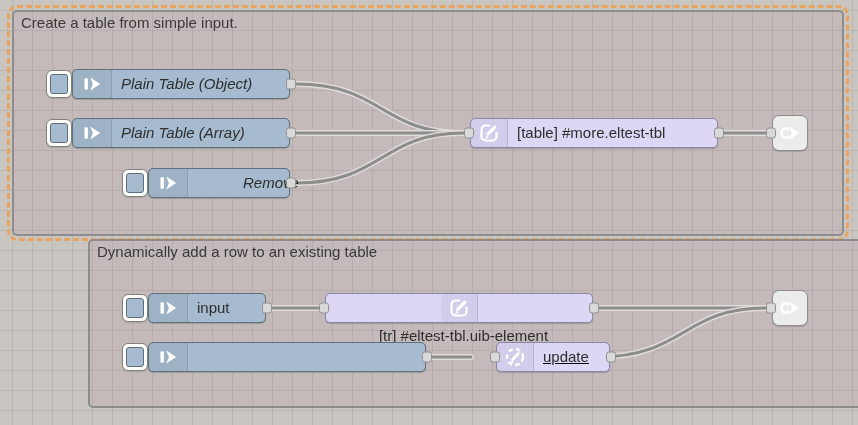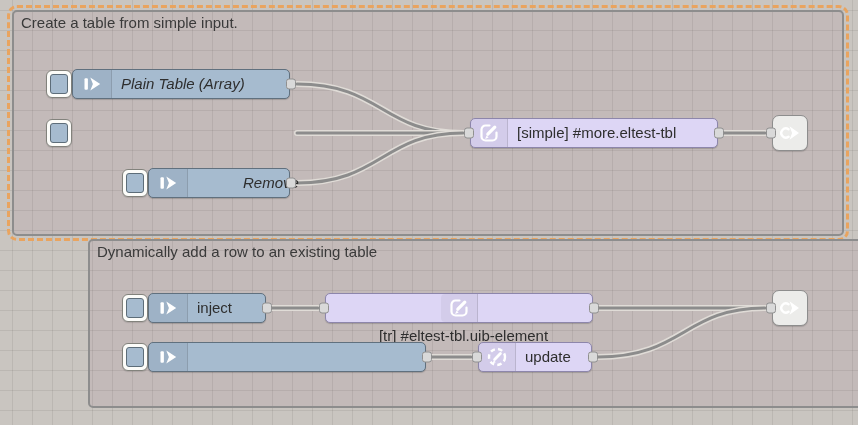--- a/index.html
+++ b/index.html
@@ -130,25 +130,35 @@
   </svg>
 
   <div class="inject-btn" style="left:46px; top:70px;"></div>
   <div class="node inject" style="left:72px; top:69px; width:218px;">
     <span class="icon-area">
       <svg class="icon-svg" width="20" height="20" viewBox="0 0 20 20">
         <rect x="2.5" y="4.3" width="3.4" height="11.4" rx="1" fill="#fff"></rect>
         <path d="M8.3 3.5 L18.2 10 L8.3 16.5 L10.9 10 Z" fill="#fff"></path>
       </svg>
     </span>
+    <span class="node-label italic">Plain Table (Object)</span>
+    <span class="port out"></span>
+  </div>
+
+  <div class="inject-btn" style="left:46px; top:119px;"></div>
+  <div class="node inject" style="left:72px; top:118px; width:218px;">
+    <span class="icon-area">
+      <svg class="icon-svg" width="20" height="20" viewBox="0 0 20 20">
+        <rect x="2.5" y="4.3" width="3.4" height="11.4" rx="1" fill="#fff"></rect>
+        <path d="M8.3 3.5 L18.2 10 L8.3 16.5 L10.9 10 Z" fill="#fff"></path>
+      </svg>
+    </span>
     <span class="node-label italic">Plain Table (Array)</span>
     <span class="port out"></span>
   </div>
-
-  <div class="inject-btn" style="left:46px; top:119px;"></div>
 
   <div class="inject-btn" style="left:122px; top:169px;"></div>
   <div class="node inject" style="left:148px; top:168px; width:142px;gap:46px;">
     <span class="icon-area">
       <svg class="icon-svg" width="20" height="20" viewBox="0 0 20 20">
         <rect x="2.5" y="4.3" width="3.4" height="11.4" rx="1" fill="#fff"></rect>
         <path d="M8.3 3.5 L18.2 10 L8.3 16.5 L10.9 10 Z" fill="#fff"></path>
       </svg>
     </span>
     <span class="node-label italic">Remove</span>
@@ -156,42 +166,42 @@
   </div>
 
   <div class="node uib" style="left:470px; top:118px; width:248px;">
     <span class="icon-area">
       <svg class="icon-svg" width="22" height="22" viewBox="0 0 22 22">
         <path d="M18.5 10.5 V14.5 A4 4 0 0 1 14.5 18.5 H7.5 A4 4 0 0 1 3.5 14.5 V7.5 A4 4 0 0 1 7.5 3.5 H11.5" fill="none" stroke="#fff" stroke-width="2.2" stroke-linecap="round"></path>
         <line x1="9.8" y1="12.2" x2="16.8" y2="5.2" stroke="#fff" stroke-width="3.2" stroke-linecap="round"></line>
         <path d="M8.6 13.6 L7.1 17.1 L10.6 15.6 Z" fill="#fff"></path>
       </svg>
     </span>
-    <span class="node-label">[simple] #more.eltest-tbl</span>
+    <span class="node-label">[table] #more.eltest-tbl</span>
     <span class="port in"></span>
     <span class="port out"></span>
   </div>
 
   <div class="link-node" style="left:772px; top:115px;">
     <svg class="icon-svg" width="22" height="22" viewBox="0 0 22 22">
       <path d="M9.5 7.2 A4.6 4.6 0 1 0 9.5 14.8" fill="none" stroke="#fff" stroke-width="2.4" stroke-linecap="round"></path>
       <path d="M10.5 4.2 L20 11 L10.5 17.8 L13.1 11 Z" fill="#fff"></path>
     </svg>
     <span class="port in"></span>
   </div>
 
   <div class="inject-btn" style="left:122px; top:294px;"></div>
   <div class="node inject" style="left:148px; top:293px; width:118px;">
     <span class="icon-area">
       <svg class="icon-svg" width="20" height="20" viewBox="0 0 20 20">
         <rect x="2.5" y="4.3" width="3.4" height="11.4" rx="1" fill="#fff"></rect>
         <path d="M8.3 3.5 L18.2 10 L8.3 16.5 L10.9 10 Z" fill="#fff"></path>
       </svg>
     </span>
-    <span class="node-label">inject</span>
+    <span class="node-label">input</span>
     <span class="port out"></span>
   </div>
 
   <div class="node uib" style="left:325px; top:293px; width:268px;flex-direction:column;">
     <span class="icon-area">
       <svg class="icon-svg" width="22" height="22" viewBox="0 0 22 22">
         <path d="M18.5 10.5 V14.5 A4 4 0 0 1 14.5 18.5 H7.5 A4 4 0 0 1 3.5 14.5 V7.5 A4 4 0 0 1 7.5 3.5 H11.5" fill="none" stroke="#fff" stroke-width="2.2" stroke-linecap="round"></path>
         <line x1="9.8" y1="12.2" x2="16.8" y2="5.2" stroke="#fff" stroke-width="3.2" stroke-linecap="round"></line>
         <path d="M8.6 13.6 L7.1 17.1 L10.6 15.6 Z" fill="#fff"></path>
       </svg>
@@ -205,21 +215,21 @@
   <div class="node inject" style="left:148px; top:342px; width:278px;">
     <span class="icon-area">
       <svg class="icon-svg" width="20" height="20" viewBox="0 0 20 20">
         <rect x="2.5" y="4.3" width="3.4" height="11.4" rx="1" fill="#fff"></rect>
         <path d="M8.3 3.5 L18.2 10 L8.3 16.5 L10.9 10 Z" fill="#fff"></path>
       </svg>
     </span>
     <span class="port out"></span>
   </div>
 
-  <div class="node uib" style="left:478px; top:342px; width:114px;">
+  <div class="node uib" style="left:496px; top:342px; width:114px;text-decoration:underline;">
     <span class="icon-area">
       <svg class="icon-svg" width="22" height="22" viewBox="0 0 22 22">
         <circle cx="11" cy="11" r="8" fill="none" stroke="#fff" stroke-width="2.4" stroke-dasharray="4.5 3.2"></circle>
         <line x1="8.6" y1="13.4" x2="14.4" y2="7.6" stroke="#fff" stroke-width="2.8" stroke-linecap="round"></line>
         <path d="M7.8 14.2 L6.6 17.4 L9.8 16.2 Z" fill="#fff"></path>
       </svg>
     </span>
     <span class="node-label">update</span>
     <span class="port in"></span>
     <span class="port out"></span>

